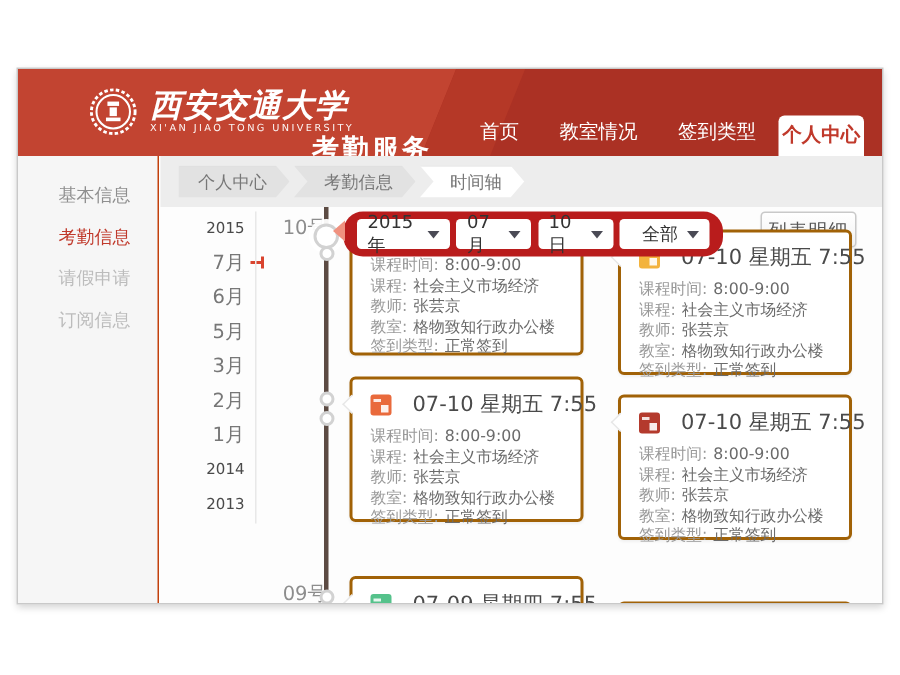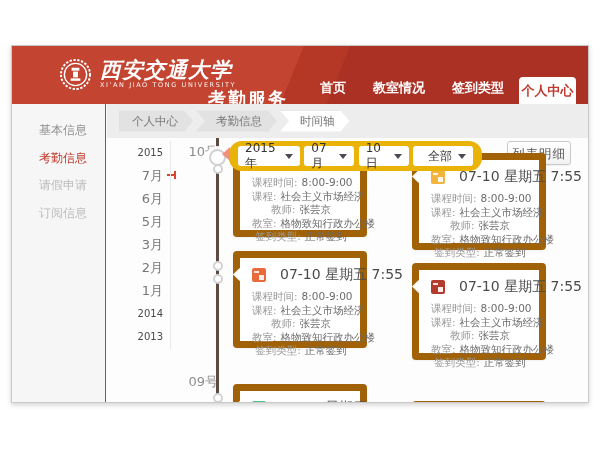--- a/index.html
+++ b/index.html
@@ -13,21 +13,21 @@
   .hdr .stripeA { position:absolute; left:-60px; top:-5px; width:340px; height:70px; background:#c24431; transform:skewX(-22deg); }
   .hdr .stripeB { position:absolute; left:280px; top:-5px; width:46px; height:70px; background:#b53827; transform:skewX(-22deg); }
   .hdr .stripeC { position:absolute; left:-80px; top:-5px; width:70px; height:70px; background:#9d2d21; transform:skewX(-22deg); }
   .logo-wrap { position:absolute; left:47px; top:12px; display:flex; align-items:center; }
   .logo-svg { width:33px; height:33px; }
   .logo-text { margin-left:8px; color:#fff; }
   .logo-cn { font-family:"DejaVu Serif","Liberation Serif",serif; font-style:italic; font-weight:bold; font-size:21px; letter-spacing:1px; line-height:18px; }
   .logo-en { font-size:6.5px; letter-spacing:1.6px; opacity:.95; margin-top:2px; }
   .app-title { position:absolute; left:196px; top:17px; color:#fff; font-size:18px; font-weight:bold; letter-spacing:2px;margin-top:24px; }
   .user-box { position:absolute; top:10px; right:16px; display:flex; align-items:center; gap:5px; color:#fff; font-size:12px; }
-  .nav { position:absolute; bottom:7px; right:84px; display:flex; gap:27px; color:#fff; font-size:13px;font-weight:bold; }
+  .nav { position:absolute; bottom:7px; right:84px; display:flex; gap:27px; color:#fff; font-size:13px; }
   .nav span { cursor:pointer; }
   .tab-active { position:absolute; bottom:0; right:12px; width:57px; height:27px; background:#fff; border-radius:4px 4px 0 0;
                 color:#c0392b; font-size:13px; font-weight:bold; text-align:center; line-height:28px; }
 
   
   .sidebar { position:absolute; left:0; top:58px; width:94px; bottom:0; background:#f6f6f6; border-right:1px solid #c2410c; padding-top:12px; }
   .side-item { height:28px; line-height:28px; padding-left:27px; font-size:12px; color:#8f8f8f; cursor:pointer; }
   .side-item.active { color:#c0392b; }
   .side-item.dim { color:#bcbcbc;font-family:Liberation Mono, monospace; }
 
@@ -46,33 +46,33 @@
   .now-tick { position:absolute; right:-12px; top:10px; width:8px; height:2px; background:#d9442f; }
   .now-tick::after { content:""; position:absolute; right:-1px; top:-3px; width:2px; height:8px; background:#d9442f; }
   .rail-sep { position:absolute; left:158px; top:95px; width:1px; height:208px; background:#e8e8e8; }
   .day-label { position:absolute; left:172px; width:34px; font-size:13px; color:#8d8d8d; text-align:right; }
   .tline { position:absolute; left:204px; top:92px; width:3px; bottom:0; background:#5c4b43; }
   .node { position:absolute; background:#fff; border:2px solid #d2d2d2; border-radius:50%; }
   .node.big { left:197px; width:17px; height:17px; box-shadow:0 0 0 3px rgba(255,255,255,.95); }
   .node.small { left:201px; width:10px; height:10px; }
 
   
-  .filterbar { position:absolute; left:217px; top:95px; width:253px; height:30px; background:#eab308; border-radius:13px;
+  .filterbar { position:absolute; left:217px; top:95px; width:253px; height:30px; background:#b91c1c; border-radius:13px;
                display:flex; align-items:center; justify-content:space-between; padding:0 9px; z-index:5; }
   .filterbar::before { content:""; position:absolute; left:-7px; top:6px; border:7px solid transparent; border-left:none; border-right:8px solid #f0917f; }
   .fselect { height:20px; background:#fff; border-radius:3px; display:flex; align-items:center; justify-content:center; gap:6px;
              font-size:12px; color:#333; cursor:pointer; padding:0 7px; }
   .caret { width:0; height:0; border-left:4px solid transparent; border-right:4px solid transparent; border-top:5px solid #4a4a55; }
   .list-btn { position:absolute; right:17px; top:95px; width:64px; height:24px; background:linear-gradient(#ffffff,#f2f2f2);
               border:1px solid #c9c9c9; border-radius:3px; font-size:12.5px; color:#555; text-align:center; line-height:23px;
               letter-spacing:1px; cursor:pointer; box-shadow:0 1px 1px rgba(0,0,0,.06); }
 
   
-  .card { position:absolute; width:134px; background:#fff; border:7px solid #a16207; border-radius:4px;
-          box-shadow:0 1px 2px rgba(0,0,0,.05); padding:8px 10px 6px 12px;text-align:center; }
+  .card { position:absolute; width:156px; background:#fff; border:2px solid #a16207; border-radius:4px;
+          box-shadow:0 1px 2px rgba(0,0,0,.05); padding:8px 10px 6px 12px; }
   .card.has-arrow::before { content:""; position:absolute; left:-5px; top:12px; width:8px; height:8px; background:#fff;
           border-left:1px solid #e7e7e7; border-bottom:1px solid #e7e7e7; transform:rotate(45deg); }
   .card-head { display:flex; align-items:center; gap:14px; margin-bottom:6px; }
   .card-icon { position:relative; width:14px; height:14px; border-radius:2px; flex:none; }
   .card-icon::after { content:""; position:absolute; right:2px; bottom:2px; width:5px; height:5px; background:#fff; opacity:.9; }
   .card-icon::before { content:""; position:absolute; left:2px; top:3px; width:5px; height:2px; background:#fff; opacity:.85; }
   .card-date { font-size:14px; color:#4a4a4a; white-space:nowrap; }
   .cline { font-size:10.5px; line-height:13.5px; white-space:nowrap; }
   .fl { color:#999; margin-right:4px; }
   .fv { color:#6b6b6b; }
@@ -132,21 +132,21 @@
       <div class="yrow">5月</div>
       <div class="yrow">3月</div>
       <div class="yrow">2月</div>
       <div class="yrow">1月</div>
       <div class="yrow year">2014</div>
       <div class="yrow year">2013</div>
     </div>
     <div class="rail-sep"></div>
 
     <div class="day-label" style="top:97px;">10号</div>
-    <div class="day-label" style="top:327px;">09号</div>
+    <div class="day-label" style="top:341px;">09号</div>
 
     <div class="tline"></div>
     <div class="node big" style="top:103px;"></div>
     <div class="node small" style="top:118px;"></div>
     <div class="node small" style="top:215px;"></div>
     <div class="node small" style="top:228px;"></div>
     <div class="node small" style="top:347px;"></div>
 
     <div class="filterbar">
       <div class="fselect" style="width:62px;">

